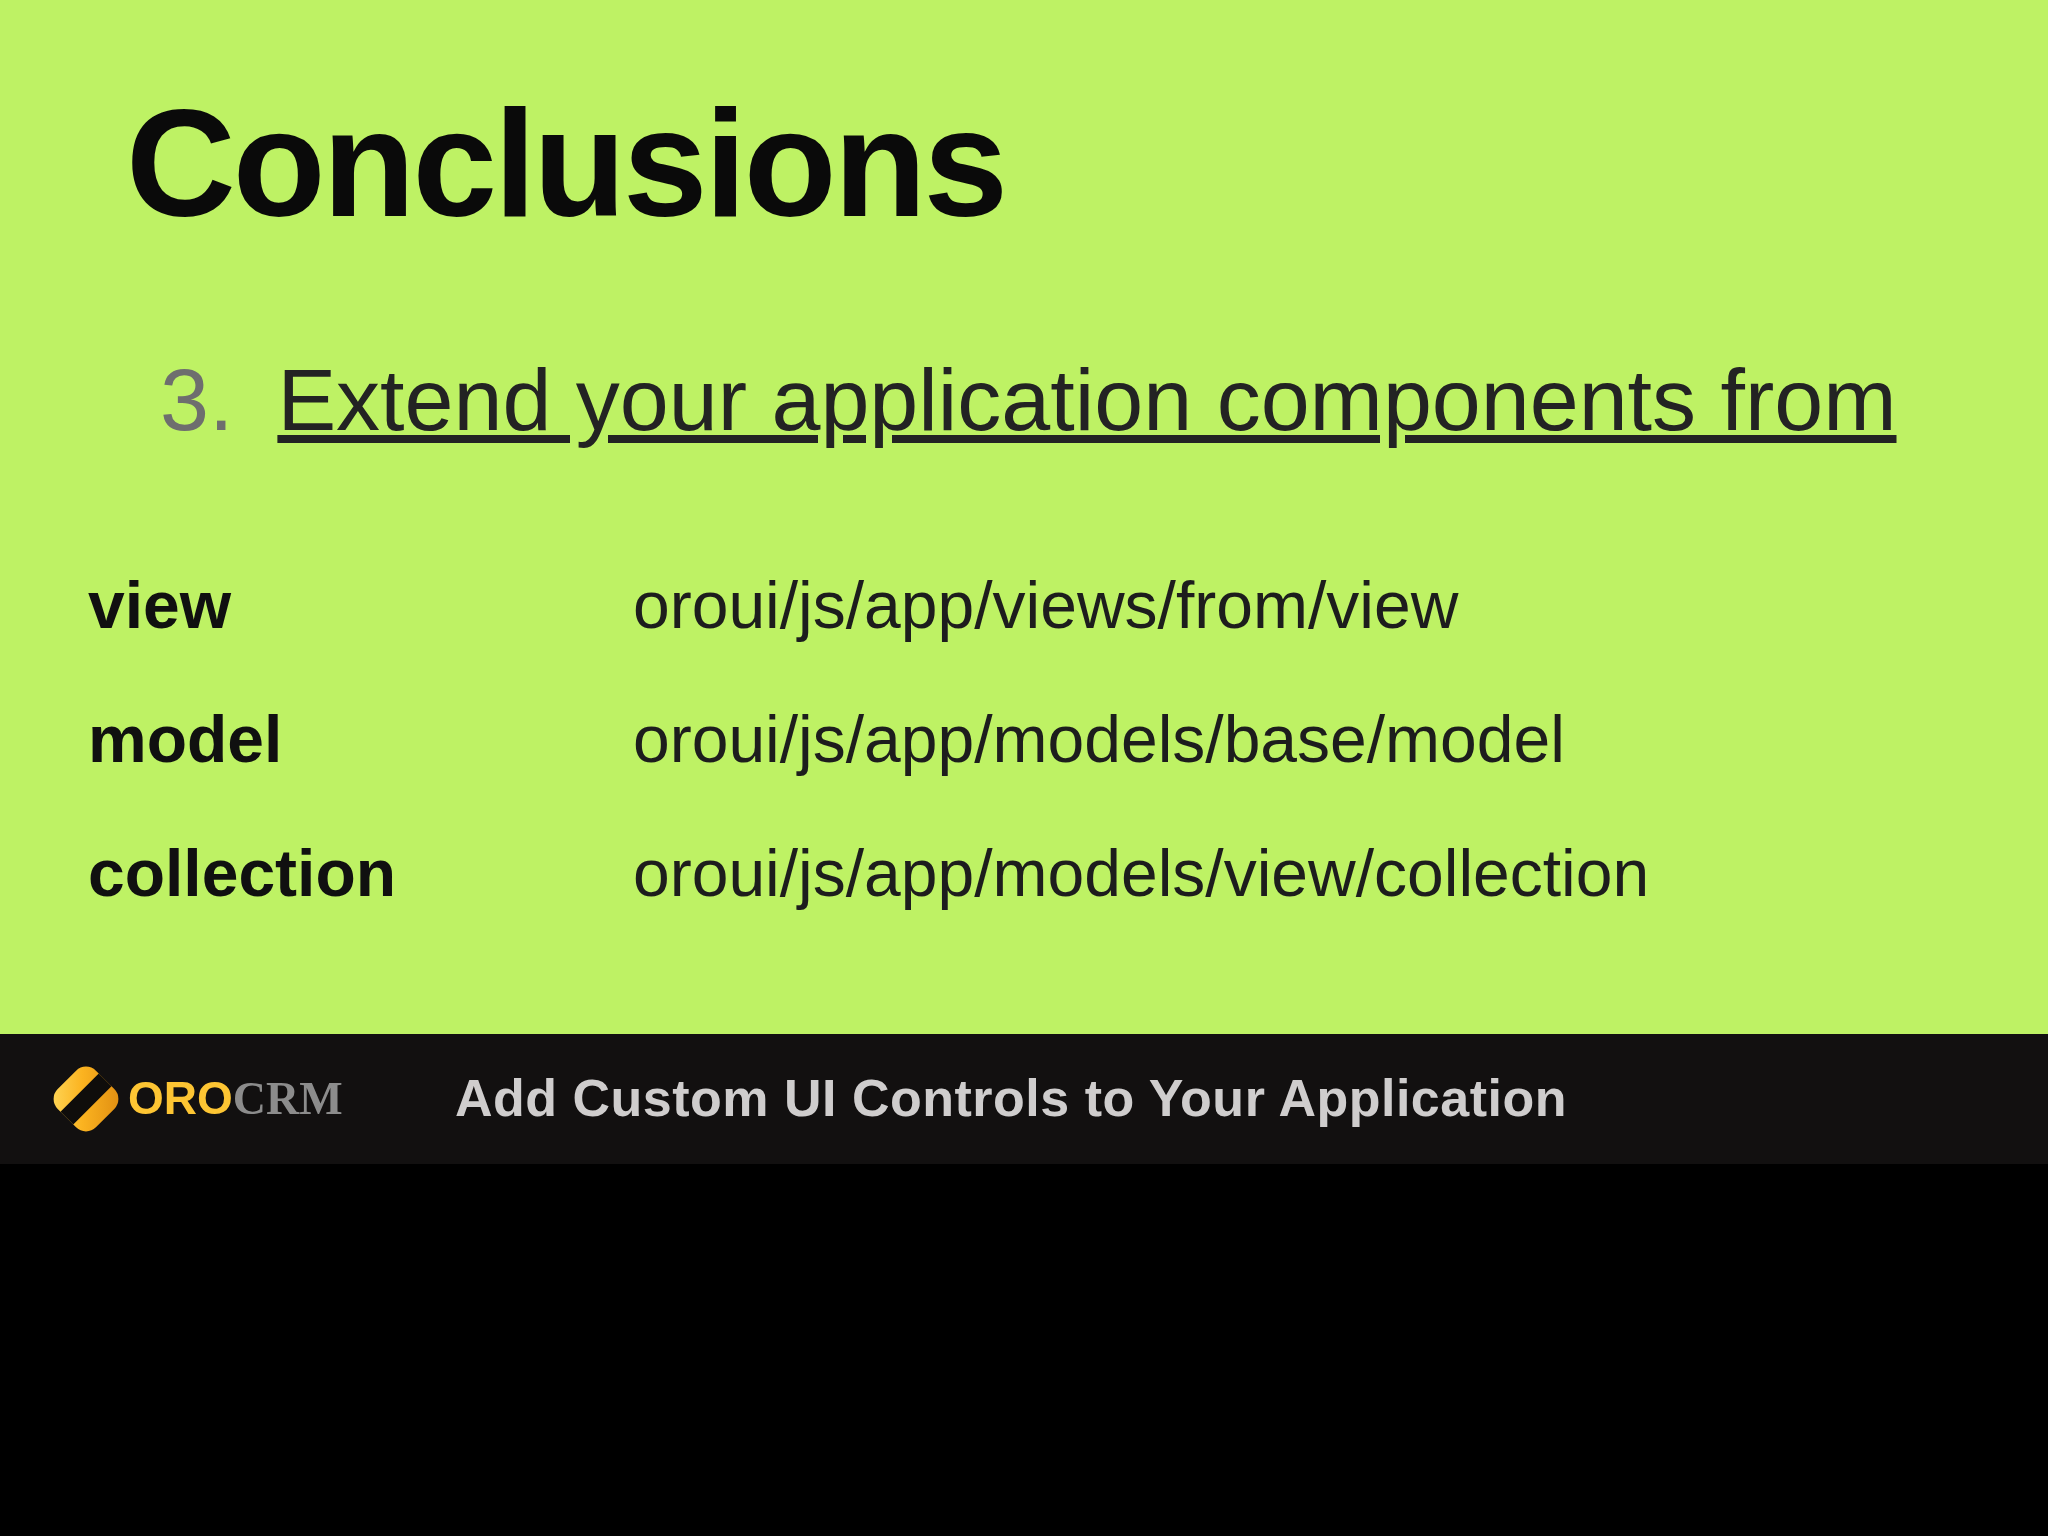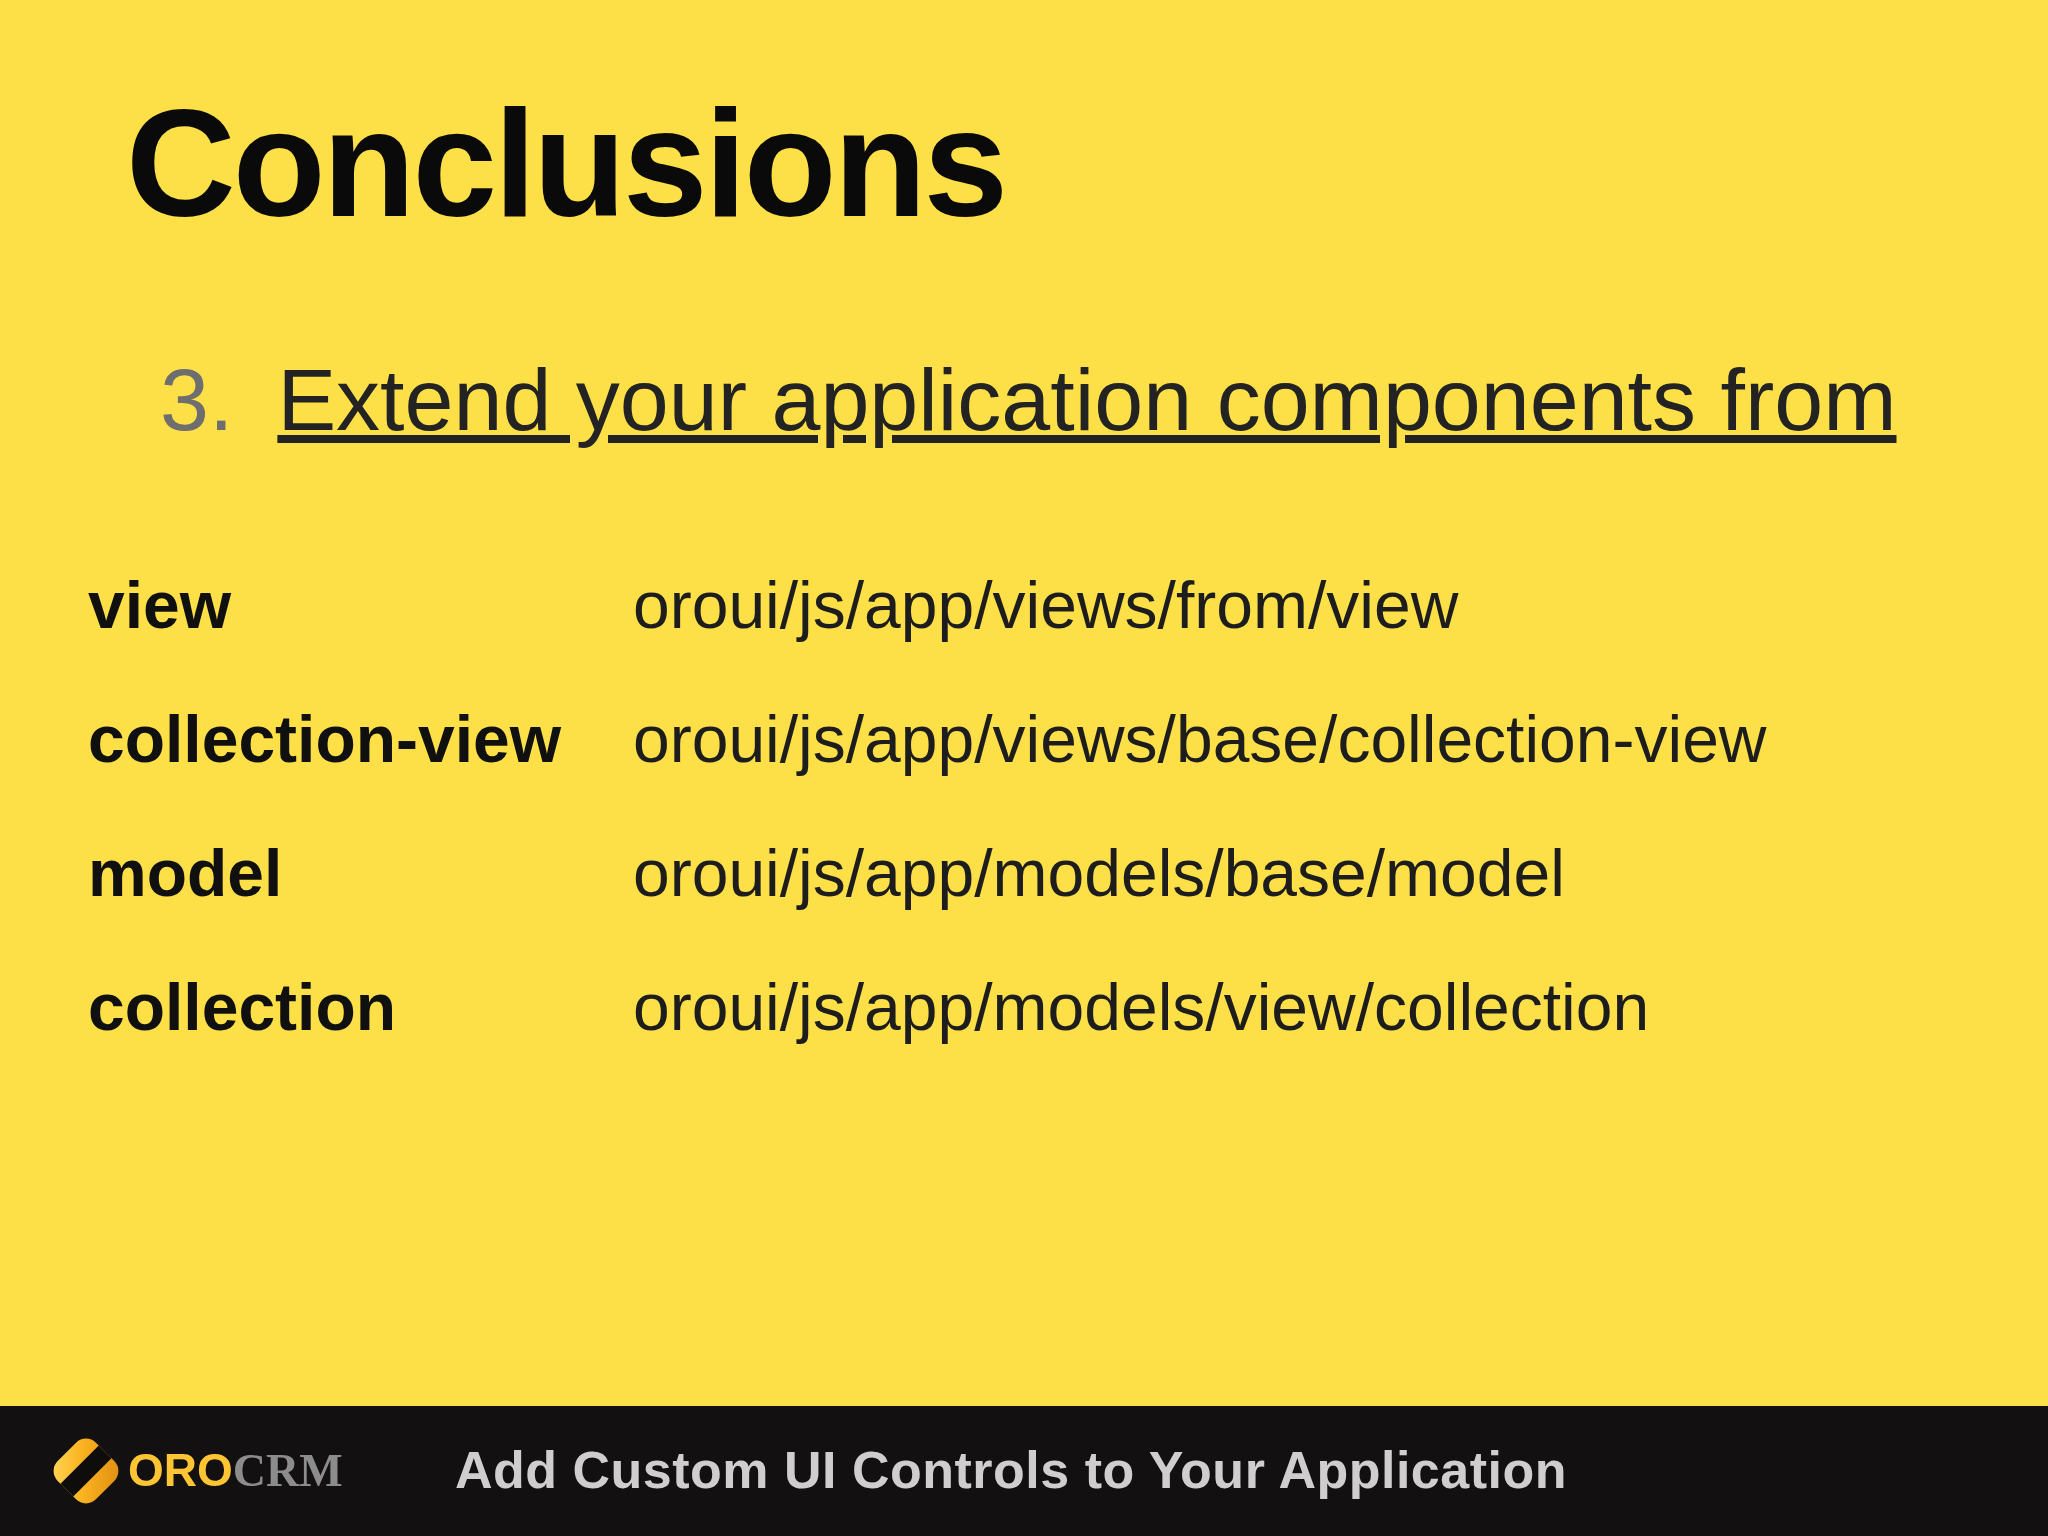--- a/index.html
+++ b/index.html
@@ -1,22 +1,22 @@
 <!DOCTYPE html>
 <html><head>
 <meta charset="utf-8">
 <style>
   html, body { margin: 0; padding: 0; }
   body { background: #000; }
   .slide {
     position: relative;
     width: 2048px;
-    height: 1536px;
+    height: 1164px;
     overflow: hidden;
-    background: #fde047;
+    background: #bef264;
     font-family: "Liberation Sans", sans-serif;
     color: #1c1c1c;
   }
 
   
   .slide-title {
     position: absolute;
     left: 126px;
     top: 84px;
     font-size: 152px;
@@ -136,24 +136,20 @@
     <span class="list-number">3.</span>
     <span class="list-text">Extend your application components from</span>
   </div>
 
   <div class="mapping-table">
     <div class="mapping-row">
       <span class="mapping-label">view</span>
       <span class="mapping-path">oroui/js/app/views/from/view</span>
     </div>
     <div class="mapping-row">
-      <span class="mapping-label">collection-view</span>
-      <span class="mapping-path">oroui/js/app/views/base/collection-view</span>
-    </div>
-    <div class="mapping-row">
       <span class="mapping-label">model</span>
       <span class="mapping-path">oroui/js/app/models/base/model</span>
     </div>
     <div class="mapping-row">
       <span class="mapping-label">collection</span>
       <span class="mapping-path">oroui/js/app/models/view/collection</span>
     </div>
   </div>
 
   <div class="footer">

